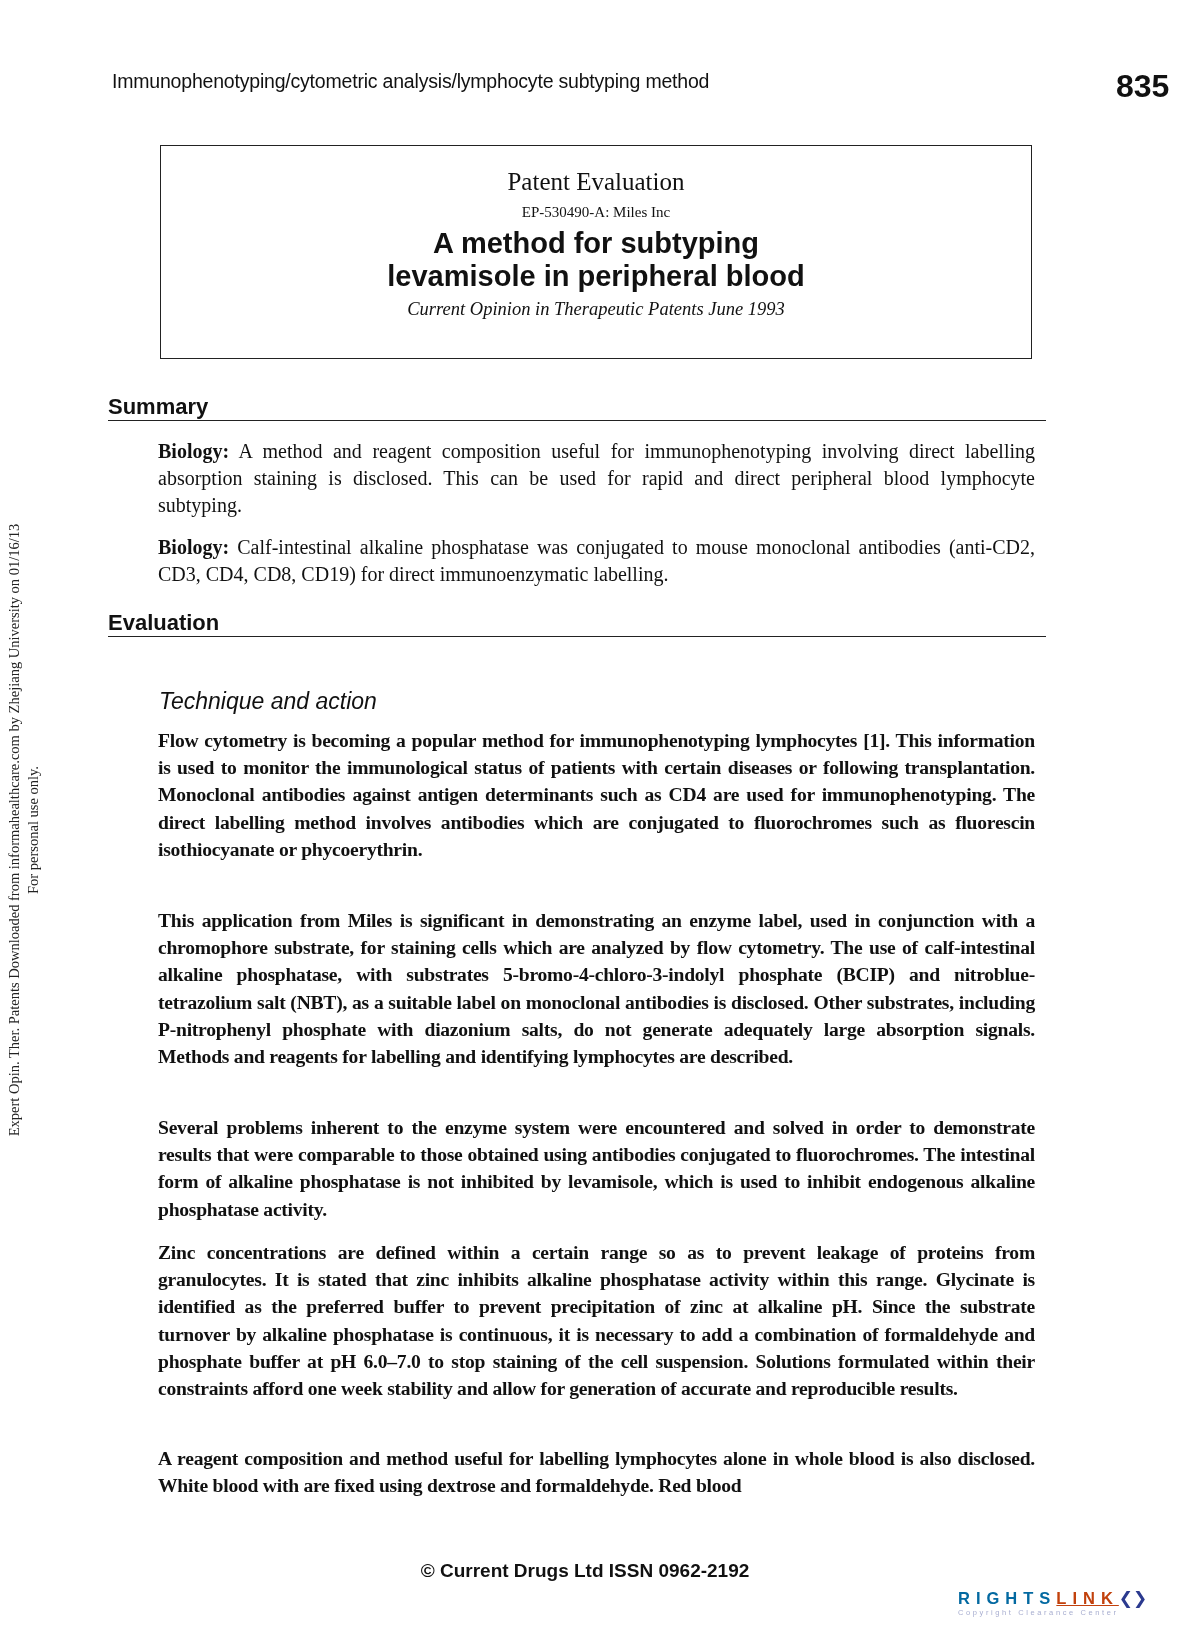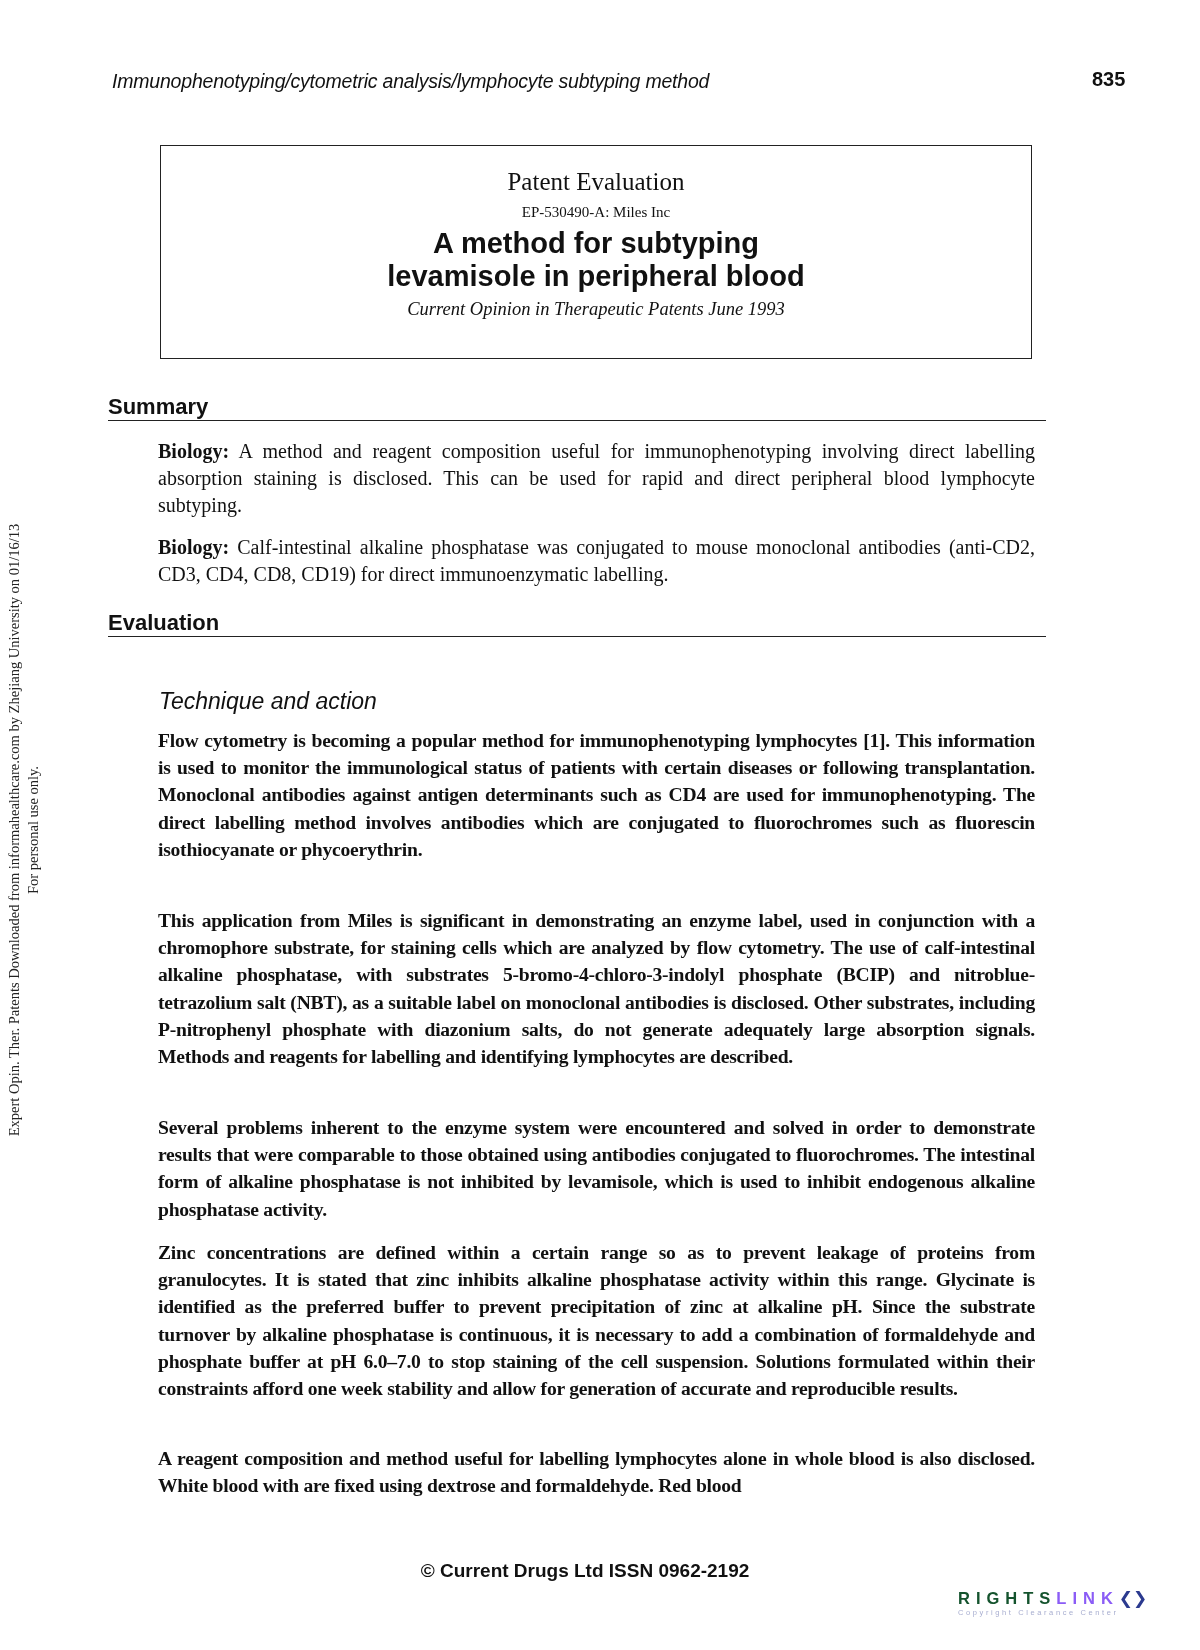--- a/index.html
+++ b/index.html
@@ -1,21 +1,21 @@
 <!DOCTYPE html>
 <html><head>
 <meta charset="utf-8">
 <style>
   html, body { margin: 0; padding: 0; background: #ffffff; }
   body { width: 1200px; height: 1650px; position: relative; overflow: hidden; color: #111; }
   .sans { font-family: "Liberation Sans", "DejaVu Sans", sans-serif; }
   .serif { font-family: "Liberation Serif", "DejaVu Serif", serif; }
 
-  .running-head { position: absolute; left: 112px; top: 70px; font-size: 19.5px; font-style: italic; letter-spacing: -0.2px; }
-  .page-number { position: absolute; left: 1092px; top: 68px; font-size: 20px; font-weight: bold; }
+  .running-head { position: absolute; left: 112px; top: 70px; font-size: 19.5px; letter-spacing: -0.2px; }
+  .page-number { position: absolute; left: 1116px; top: 68px; font-size: 32px; font-weight: bold; }
 
   .side-note { position: absolute; left: 0; top: 0; width: 48px; height: 1650px; }
   .side-note .rot { position: absolute; left: 24px; top: 830px; transform: translate(-50%, -50%) rotate(-90deg); white-space: nowrap; text-align: center; font-size: 14.5px; line-height: 19px; color: #222; }
 
   .title-box { position: absolute; left: 160px; top: 145px; width: 872px; height: 214px; border: 1.5px solid #222; box-sizing: border-box; text-align: center; }
   .title-box .kicker { margin-top: 22px; font-size: 25px; }
   .title-box .patent-id { margin-top: 8px; font-size: 15px; }
   .title-box .article-title { margin-top: 6px; font-size: 29px; font-weight: bold; line-height: 33px; }
   .title-box .journal { margin-top: 6px; font-size: 18.5px; font-style: italic; }
 
@@ -29,22 +29,22 @@
 
   .subheading { position: absolute; left: 159px; top: 688px; font-size: 23px; font-style: italic; }
 
   .body-para { font-size: 19.6px; line-height: 27.2px; font-weight: bold; letter-spacing: -0.25px; }
 
   .footer { position: absolute; left: 0; width: 1200px; top: 1560px; text-align: center; font-size: 19px; font-weight: bold; }
   .footer span { margin-left: -30px; }
 
   .rightslink { position: absolute; left: 958px; top: 1588px; width: 200px; height: 36px; }
   .rightslink .rl-word { font-size: 16.5px; font-weight: bold; letter-spacing: 6px; }
-  .rightslink .rl-rights { color: #14532d; }
-  .rightslink .rl-link { color: #8b5cf6; }
+  .rightslink .rl-rights { color: #0369a1; }
+  .rightslink .rl-link { color: #c2410c; text-decoration: underline; }
   .rightslink .rl-arrow { color: #2b3a8f; font-size: 17px; letter-spacing: 0; }
   .rightslink .rl-tag { font-size: 7.5px; color: #a8aed0; letter-spacing: 2.6px; margin-top: -1px; }
 </style>
 </head>
 <body>
 
 <div class="running-head sans">Immunophenotyping/cytometric analysis/lymphocyte subtyping method</div>
 <div class="page-number sans">835</div>
 
 <div class="side-note">

